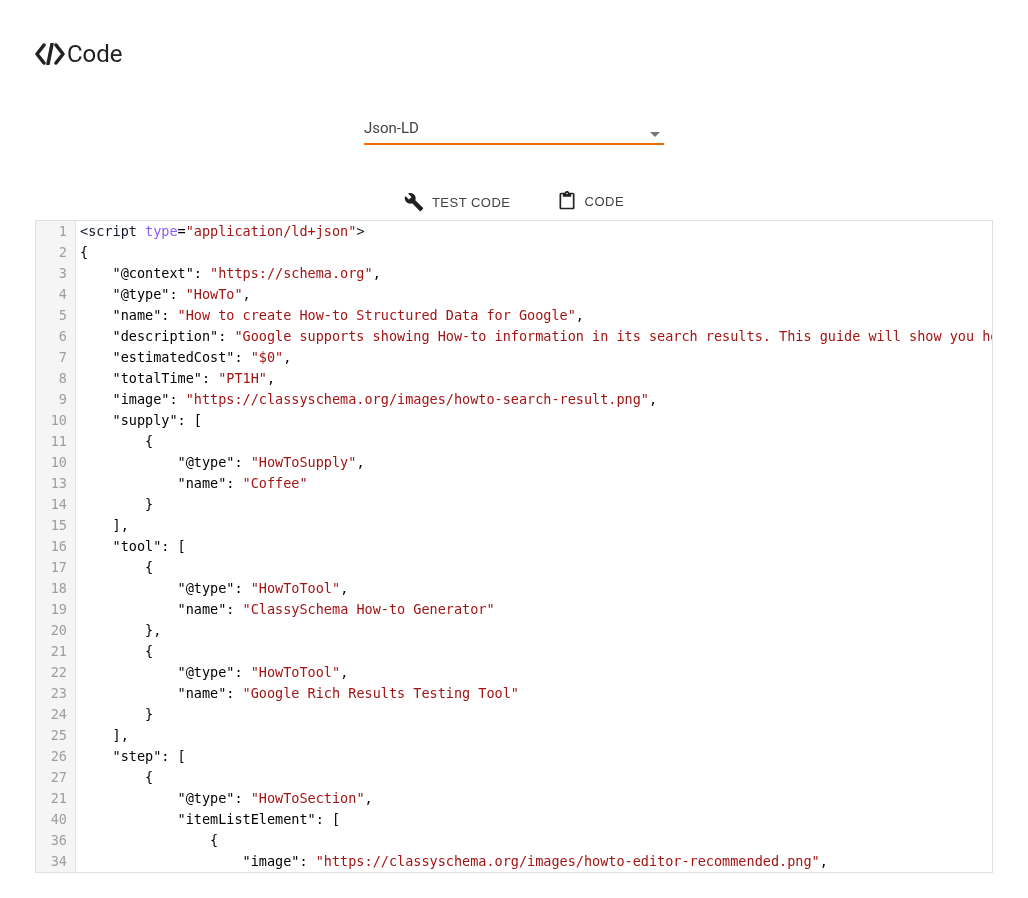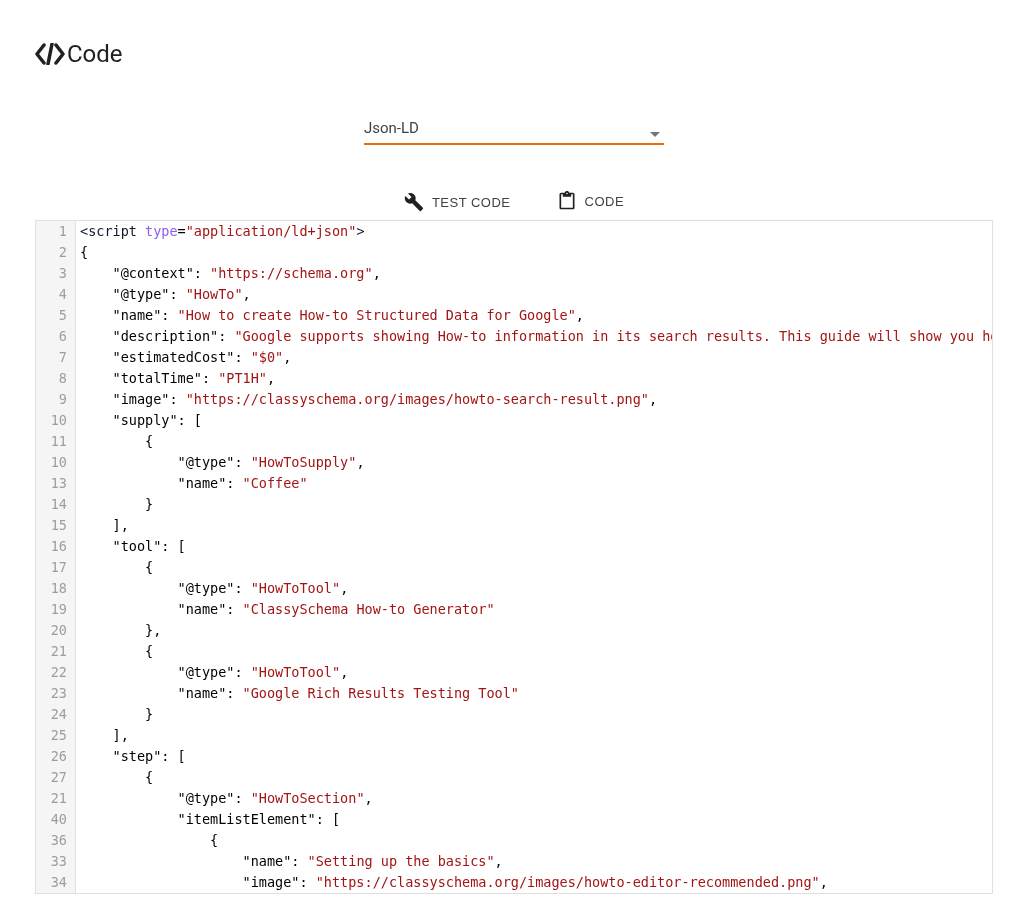--- a/index.html
+++ b/index.html
@@ -176,17 +176,16 @@
       <div class="code-row"><div class="gutter">21</div><div class="code"><span>        </span><span class="t-punct">{</span></div></div>
       <div class="code-row"><div class="gutter">22</div><div class="code"><span>            </span><span class="t-key">"@type"</span><span class="t-punct">: </span><span class="t-str">"HowToTool"</span><span class="t-punct">,</span></div></div>
       <div class="code-row"><div class="gutter">23</div><div class="code"><span>            </span><span class="t-key">"name"</span><span class="t-punct">: </span><span class="t-str">"Google Rich Results Testing Tool"</span></div></div>
       <div class="code-row"><div class="gutter">24</div><div class="code"><span>        </span><span class="t-punct">}</span></div></div>
       <div class="code-row"><div class="gutter">25</div><div class="code"><span>    </span><span class="t-punct">],</span></div></div>
       <div class="code-row"><div class="gutter">26</div><div class="code"><span>    </span><span class="t-key">"step"</span><span class="t-punct">: [</span></div></div>
       <div class="code-row"><div class="gutter">27</div><div class="code"><span>        </span><span class="t-punct">{</span></div></div>
       <div class="code-row"><div class="gutter">21</div><div class="code"><span>            </span><span class="t-key">"@type"</span><span class="t-punct">: </span><span class="t-str">"HowToSection"</span><span class="t-punct">,</span></div></div>
       <div class="code-row"><div class="gutter">40</div><div class="code"><span>            </span><span class="t-key">"itemListElement"</span><span class="t-punct">: [</span></div></div>
       <div class="code-row"><div class="gutter">36</div><div class="code"><span>                </span><span class="t-punct">{</span></div></div>
-      <div class="code-row"><div class="gutter">33</div><div class="code"><span>                    </span><span class="t-key">"name"</span><span class="t-punct">: </span><span class="t-str">"Setting up the basics"</span><span class="t-punct">,</span></div></div>
       <div class="code-row"><div class="gutter">34</div><div class="code"><span>                    </span><span class="t-key">"image"</span><span class="t-punct">: </span><span class="t-str">"https://classyschema.org/images/howto-editor-recommended.png"</span><span class="t-punct">,</span></div></div>
     </div>
 
 </div>
 
 </body></html>

